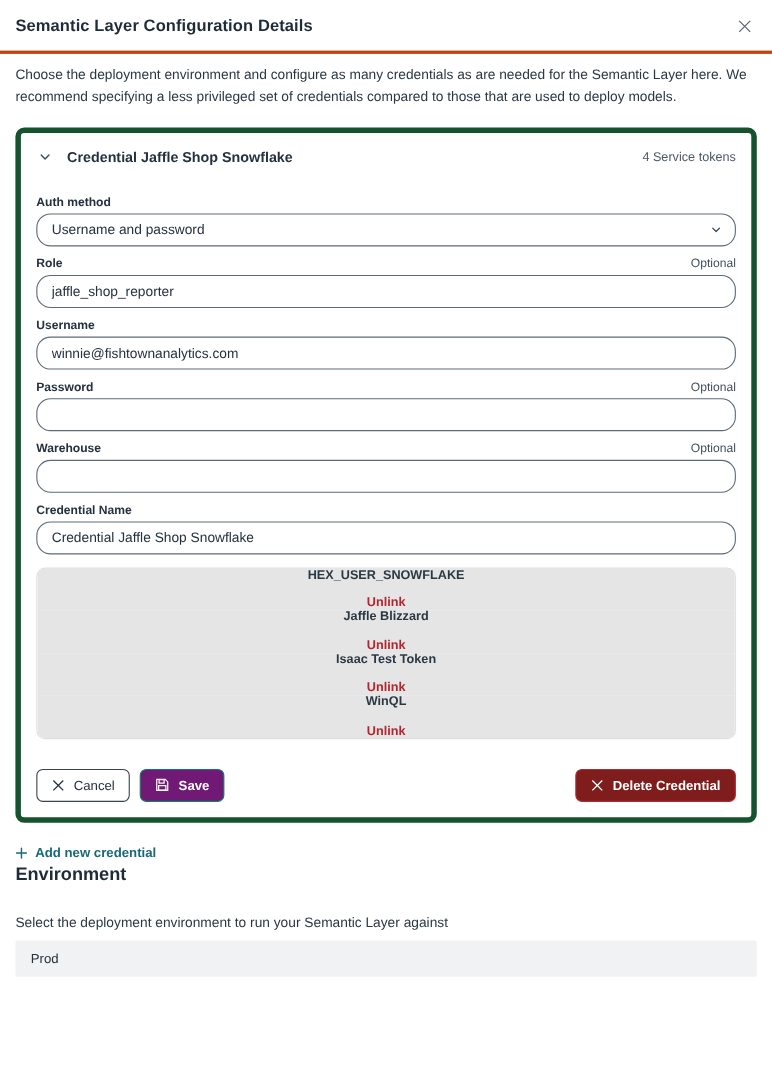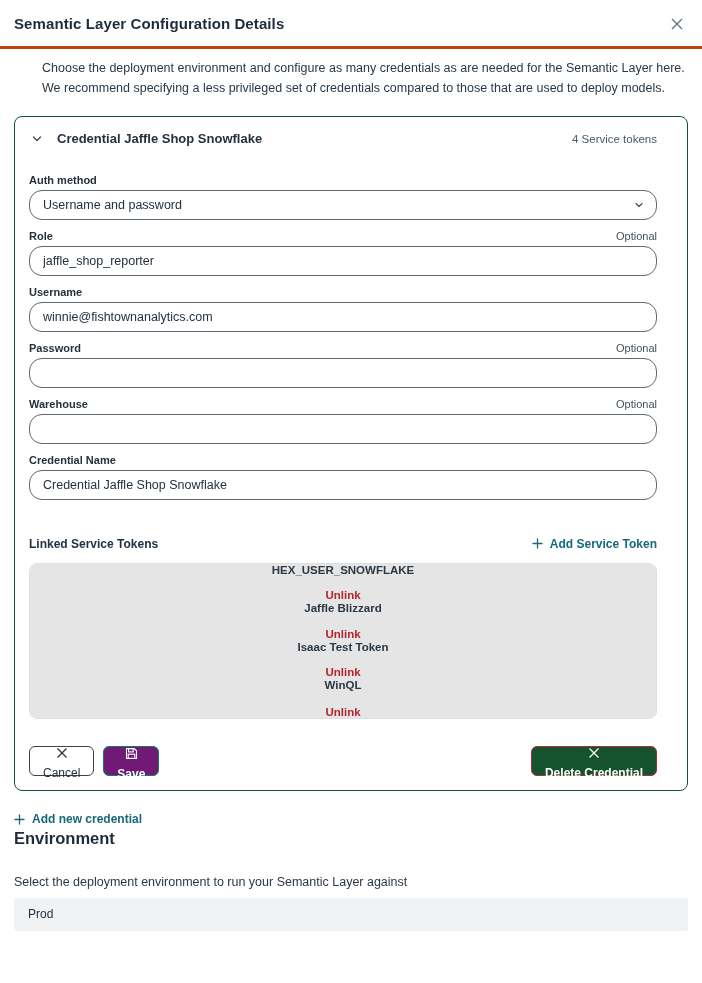--- a/index.html
+++ b/index.html
@@ -21,27 +21,27 @@
   .close-btn {
     background: none; border: none; cursor: pointer; padding: 2px;
     color: #5f6b78; line-height: 0;
   }
 
   .content { padding: 0 14px; }
 
   h2.sec-heading { font-size: 16.5px; font-weight: bold; color: #1f2b38; margin-top: 13px; }
   p.sec-desc {
     font-size: 12.5px; line-height: 1.62; color: #2b3844;
-    margin-top: 9px; margin-bottom: 17px; margin-left: 28px;
+    margin-top: 9px; margin-bottom: 17px;
   }
 
   
   .card {
-    border: 1px solid #14532d; border-radius: 8px;
-    padding: 14px 30px 14px 14px;
+    border: 5px solid #14532d; border-radius: 8px;
+    padding: 14px 14px 14px 14px;
   }
   .card-header { display: flex; align-items: center; }
   .chev-toggle { background: none; border: none; cursor: pointer; line-height: 0; color: #3c4a58; padding: 2px; }
   .card-title { font-size: 13px; font-weight: bold; margin-left: 12px; color: #24313f; }
   .token-count { margin-left: auto; font-size: 11.5px; color: #4a5868; }
 
   .form { margin-top: 27px; }
   .field { margin-bottom: 10px; }
   .label-row { display: flex; justify-content: space-between; align-items: baseline; margin-bottom: 4px; }
   .label-row label { font-size: 11px; font-weight: bold; color: #24313f; }
@@ -80,25 +80,25 @@
     font-family: "Liberation Sans", sans-serif;
     font-size: 11.5px; font-weight: bold; color: #b3262e;
   }
 
   
   .actions { margin-top: 27px; display: flex; align-items: center; gap: 9px; }
   .btn {
     height: 30px; border-radius: 6px; cursor: pointer;
     display: inline-flex; align-items: center; gap: 8px;
     font-family: "Liberation Sans", sans-serif;
-    font-size: 12px; padding: 0 13px; line-height: 1; flex-direction: column;
+    font-size: 12px; padding: 0 13px; line-height: 1;
   }
   .btn-cancel { background: #fff; border: 1px solid #39434e; color: #24313f; font-weight: 500; }
   .btn-save { background: #701a75; border: 1px solid #0e7b6f; color: #fff; font-weight: bold; }
-  .btn-delete { margin-left: auto; background: #14532d; border: 1px solid #b02a33; color: #fff; font-weight: bold; }
+  .btn-delete { margin-left: auto; background: #7f1d1d; border: 1px solid #b02a33; color: #fff; font-weight: bold; }
 
   .add-credential-row { margin-top: 20px; }
 
   
   h2.env-heading { font-size: 16.5px; font-weight: bold; color: #1f2b38; }
   p.env-desc { font-size: 12.5px; color: #2b3844; margin-top: 27px; }
   .env-bar {
     margin-top: 9px; height: 33px; background: #f1f2f3; border-radius: 2px;
     display: flex; align-items: center; padding: 0 14px;
     font-size: 12px; color: #24313f;
@@ -186,31 +186,20 @@
       </div>
 
       <div class="field">
         <div class="label-row">
           <label>Credential Name</label>
         </div>
         <input class="text-input" type="text" value="Credential Jaffle Shop Snowflake" style="">
       </div>
     </div>
 
-    <div class="tokens-header">
-      <span class="tokens-heading">Linked Service Tokens</span>
-      <button class="teal-link">
-        <span class="icon">
-          <svg width="11" height="11" viewBox="0 0 11 11">
-              <path d="M5.5 1 V10 M1 5.5 H10" stroke="currentColor" stroke-width="1.3" fill="none" stroke-linecap="round"></path>
-            </svg>
-        </span>
-        <span>Add Service Token</span>
-      </button>
-    </div>
 
     <div class="token-list">
       <div class="token-row">
         <span class="token-name">HEX_USER_SNOWFLAKE</span>
         <button class="unlink-btn">Unlink</button>
       </div>
       <div class="token-row">
         <span class="token-name">Jaffle Blizzard</span>
         <button class="unlink-btn">Unlink</button>
       </div>

